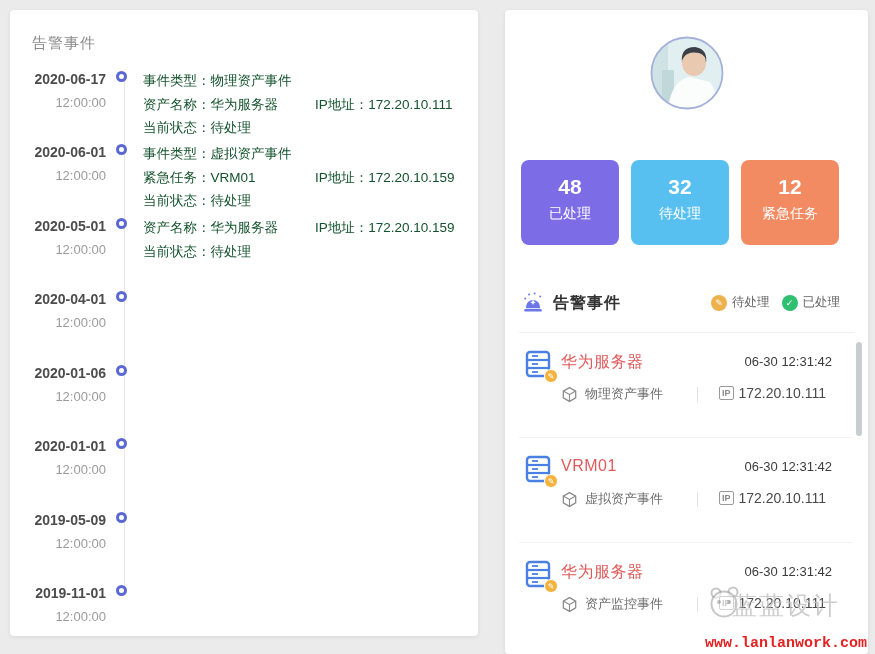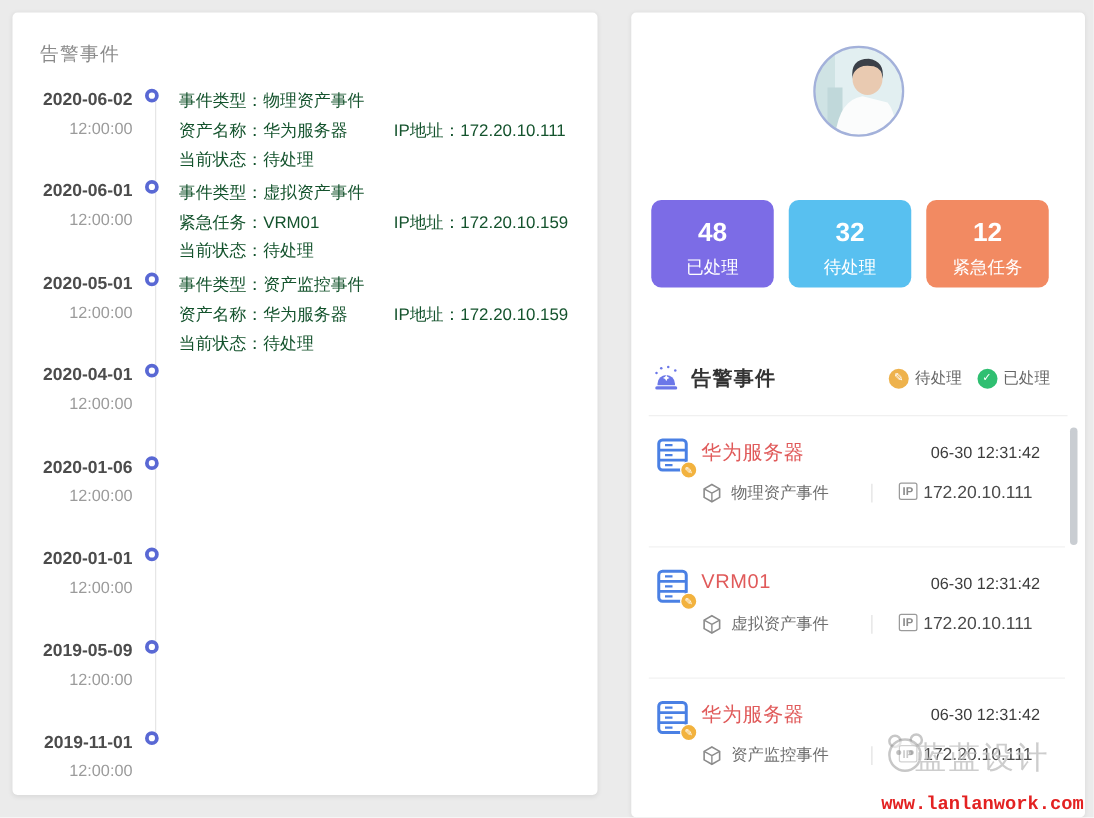--- a/index.html
+++ b/index.html
@@ -33,21 +33,21 @@
   #right-card { left:505px; top:10px; width:363px; height:644px; }
   .avatar-wrap { position:absolute; top:26px; left:50%; transform:translateX(-50%); width:74px; height:74px; }
   .welcome-row { position:absolute; top:110px; left:0; right:0; text-align:center; font-size:15px; color:#4c4c4c; }
   .caret-down {
     display:inline-block; vertical-align:middle; margin-left:10px;
     width:0; height:0; border-left:7px solid transparent; border-right:7px solid transparent;
     border-top:8px solid #a9b0ba;
   }
   .stats-row { position:absolute; top:150px; left:16px; display:flex; gap:12px; }
   .stat-card {
-    width:98px; height:70px; border-radius:8px; color:#fff; text-align:center;
+    width:98px; height:85px; border-radius:8px; color:#fff; text-align:center;
   }
   .stat-value { font-size:21px; font-weight:bold; margin-top:15px; }
   .stat-label { font-size:14px; margin-top:6px; }
   .alerts-header { position:absolute; top:280px; left:16px; right:28px; height:26px; }
   .alarm-icon { position:absolute; left:0; top:0; }
   .alerts-title { position:absolute; left:32px; top:3px; font-size:16px; font-weight:bold; color:#333; letter-spacing:1px; }
   .legend { position:absolute; right:0; top:4px; display:flex; gap:12px; }
   .legend-item { display:flex; align-items:center; gap:5px; font-size:12.5px; color:#666; }
   .legend-dot {
     width:16px; height:16px; border-radius:50%; color:#fff; font-size:9px;
@@ -91,21 +91,21 @@
 </style>
 </head>
 <body>
 
 <div class="card" id="left-card">
   <div class="left-title">告警事件</div>
   <div class="tl-line" style="top:70px;height:515px;"></div>
 
   <div class="tl-row" style="top:61px;">
     <div class="tl-date-block">
-      <div class="tl-date">2020-06-02</div>
+      <div class="tl-date">2020-06-17</div>
       <div class="tl-time">12:00:00</div>
     </div>
     <span class="tl-node"></span>
     <div class="tl-detail">
       <div><span>事件类型：</span><span>物理资产事件</span></div>
       <div><span class="tl-pair-main"><span>资产名称：</span><span>华为服务器</span></span><span>IP地址：</span><span>172.20.10.111</span></div>
       <div><span>当前状态：</span><span>待处理</span></div>
     </div>
   </div>
 
@@ -122,21 +122,20 @@
     </div>
   </div>
 
   <div class="tl-row" style="top:208px;">
     <div class="tl-date-block">
       <div class="tl-date">2020-05-01</div>
       <div class="tl-time">12:00:00</div>
     </div>
     <span class="tl-node"></span>
     <div class="tl-detail">
-      <div><span>事件类型：</span><span>资产监控事件</span></div>
       <div><span class="tl-pair-main"><span>资产名称：</span><span>华为服务器</span></span><span>IP地址：</span><span>172.20.10.159</span></div>
       <div><span>当前状态：</span><span>待处理</span></div>
     </div>
   </div>
 
   <div class="tl-row" style="top:281px;">
     <div class="tl-date-block">
       <div class="tl-date">2020-04-01</div>
       <div class="tl-time">12:00:00</div>
     </div>

